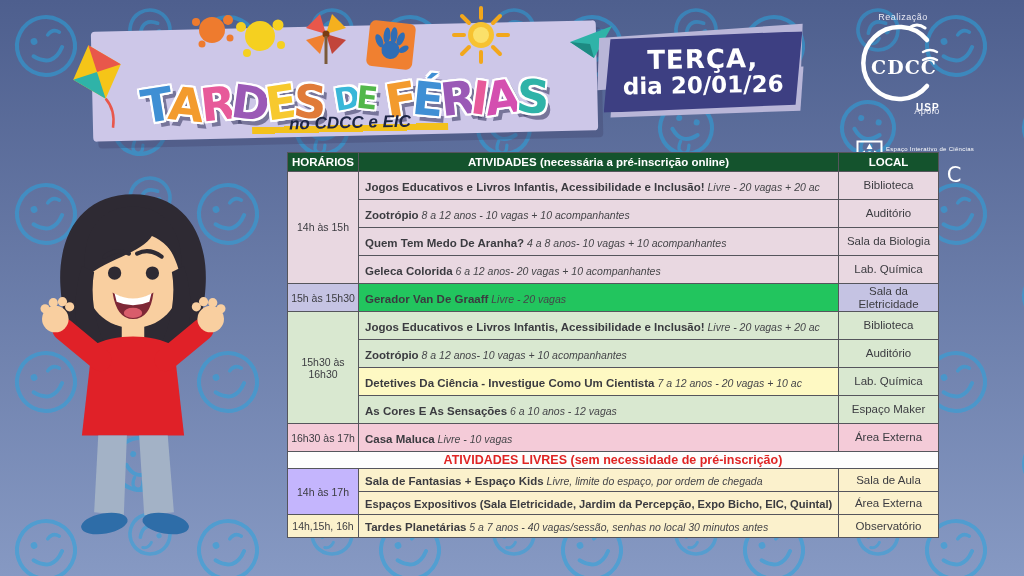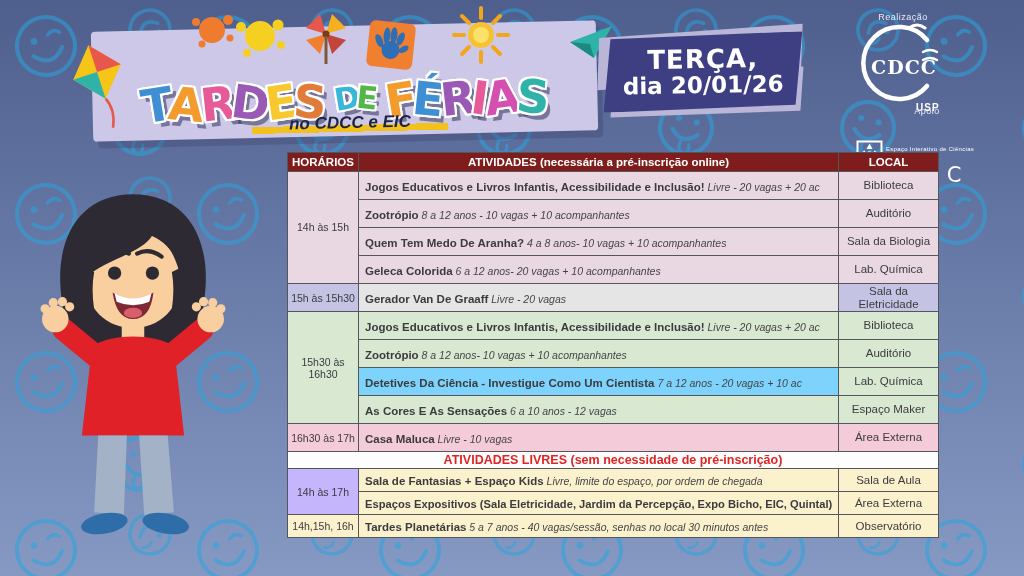--- a/index.html
+++ b/index.html
@@ -69,21 +69,21 @@
 
   
   #schedule-table{
     position:absolute;left:287px;top:152px;width:651px;
     border-collapse:collapse;table-layout:fixed;
   }
   #schedule-table th,#schedule-table td{
     border:1px solid #55555c;overflow:hidden;vertical-align:middle;
   }
   #schedule-table th{
-    background:#7f1d1d;color:#fff;font-size:11.5px;font-weight:700;
+    background:#14532d;color:#fff;font-size:11.5px;font-weight:700;
     padding:1px 2px;text-align:center;
   }
   .time-cell{
     text-align:center;font-size:10.5px;color:#3b3b40;font-weight:400;
     padding:1px 2px;line-height:1.15;
   }
   .act-cell{padding:1px 6px;white-space:nowrap;}
   .act-line{display:inline-block;white-space:nowrap;}
   .act-name{font-weight:700;font-size:11.5px;color:#3b3b40;}
   .act-details{font-style:italic;font-size:10.5px;color:#454549;}
@@ -312,34 +312,34 @@
         <tr style="height: 28px;">
           <td class="act-cell" style="background: rgb(233, 216, 225);"><span class="act-line"><span class="act-name">Quem Tem Medo De Aranha?</span><span class="act-details"> 4 a 8 anos- 10 vagas + 10 acompanhantes</span></span></td>
           <td class="local-cell" style="background: rgb(233, 216, 225);">Sala da Biologia</td>
         </tr>
         <tr style="height: 28px;">
           <td class="act-cell" style="background: rgb(233, 216, 225);"><span class="act-line"><span class="act-name">Geleca Colorida</span><span class="act-details"> 6 a 12 anos- 20 vagas + 10 acompanhantes</span></span></td>
           <td class="local-cell" style="background: rgb(233, 216, 225);">Lab. Química</td>
         </tr>
         <tr style="height: 28px;">
           <td class="time-cell" rowspan="1" style="background: rgb(197, 195, 227);">15h às 15h30</td>
-          <td class="act-cell" style="background: #e5e5e5;"><span class="act-line"><span class="act-name">Gerador Van De Graaff</span><span class="act-details"> Livre - 20 vagas</span></span></td>
+          <td class="act-cell" style="background: #22c55e;"><span class="act-line"><span class="act-name">Gerador Van De Graaff</span><span class="act-details"> Livre - 20 vagas</span></span></td>
           <td class="local-cell" style="background: rgb(197, 195, 227);">Sala da Eletricidade</td>
         </tr>
         <tr style="height: 28px;">
           <td class="time-cell" rowspan="4" style="background: rgb(217, 232, 208);">15h30 às 16h30</td>
           <td class="act-cell" style="background: rgb(217, 232, 208);"><span class="act-line"><span class="act-name">Jogos Educativos e Livros Infantis, Acessibilidade e Inclusão!</span><span class="act-details"> Livre - 20 vagas + 20 ac</span></span></td>
           <td class="local-cell" style="background: rgb(217, 232, 208);">Biblioteca</td>
         </tr>
         <tr style="height: 28px;">
           <td class="act-cell" style="background: rgb(217, 232, 208);"><span class="act-line"><span class="act-name">Zootrópio</span><span class="act-details"> 8 a 12 anos- 10 vagas + 10 acompanhantes</span></span></td>
           <td class="local-cell" style="background: rgb(217, 232, 208);">Auditório</td>
         </tr>
         <tr style="height: 28px;">
-          <td class="act-cell" style="background: #7dd3fc;"><span class="act-line"><span class="act-name">Detetives Da Ciência - Investigue Como Um Cientista</span><span class="act-details"> 7 a 12 anos - 20 vagas + 10 ac</span></span></td>
+          <td class="act-cell" style="background: #fef9c3;"><span class="act-line"><span class="act-name">Detetives Da Ciência - Investigue Como Um Cientista</span><span class="act-details"> 7 a 12 anos - 20 vagas + 10 ac</span></span></td>
           <td class="local-cell" style="background: rgb(217, 232, 208);">Lab. Química</td>
         </tr>
         <tr style="height: 28px;">
           <td class="act-cell" style="background: rgb(217, 232, 208);"><span class="act-line"><span class="act-name">As Cores E As Sensações</span><span class="act-details"> 6 a 10 anos - 12 vagas</span></span></td>
           <td class="local-cell" style="background: rgb(217, 232, 208);">Espaço Maker</td>
         </tr>
         <tr style="height: 28px;">
           <td class="time-cell" rowspan="1" style="background: rgb(244, 203, 216);">16h30 às 17h</td>
           <td class="act-cell" style="background: rgb(244, 203, 216);"><span class="act-line"><span class="act-name">Casa Maluca</span><span class="act-details"> Livre - 10 vagas</span></span></td>
           <td class="local-cell" style="background: rgb(244, 203, 216);">Área Externa</td>

